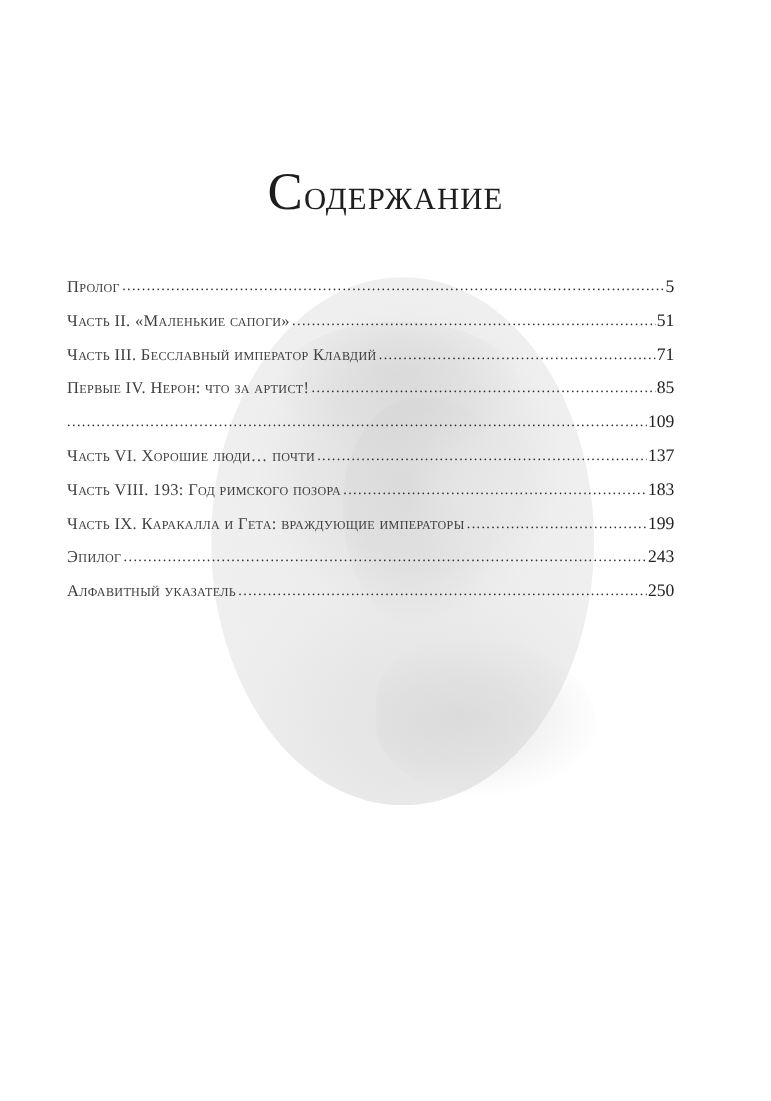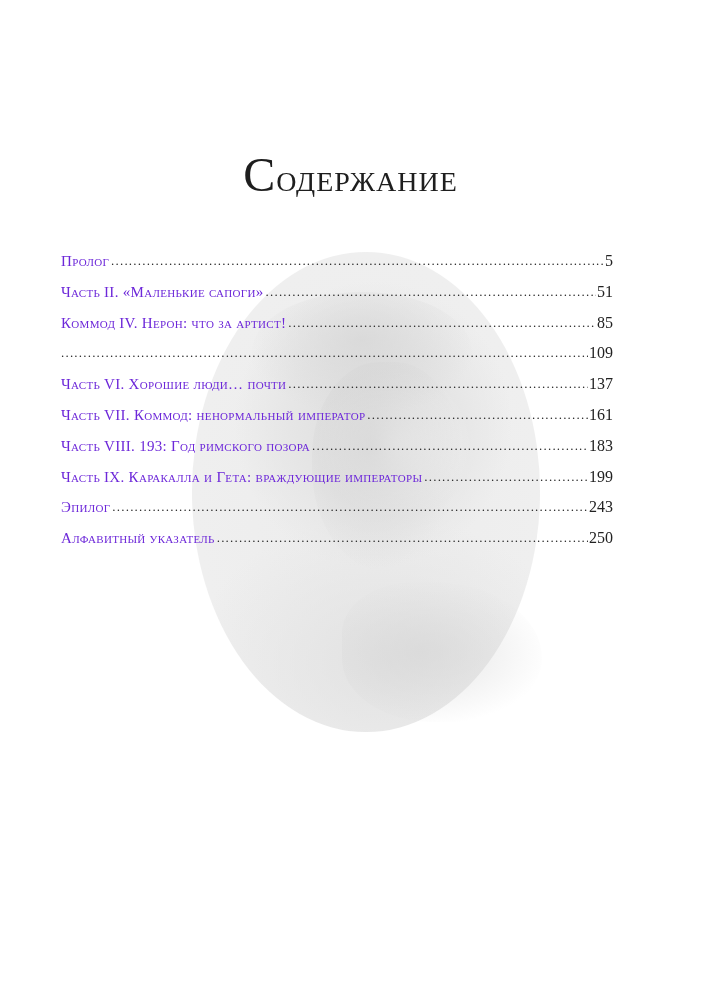--- a/index.html
+++ b/index.html
@@ -83,21 +83,21 @@
       display: flex;
       align-items: baseline;
       height: 30.8px;
       font-size: 15px;
       white-space: nowrap;
     }
     .toc-title {
       font-variant: small-caps;
       letter-spacing: 0.3px;
       padding-right: 2px;
-      color: #6d28d9;
+      color: #404040;
       flex: 0 0 auto;
     }
     .toc-dots {
       flex: 1 1 auto;
       overflow: hidden;
       color: #2b2b2b;
       letter-spacing: 1.2px;
       font-size: 13px;
       position: relative;
       top: -1px;
@@ -131,37 +131,37 @@
     <span class="toc-title">Пролог</span>
     <span class="toc-dots"></span>
     <span class="toc-page">5</span>
   </div>
   <div class="toc-row">
     <span class="toc-title">Часть II. «Маленькие сапоги»</span>
     <span class="toc-dots"></span>
     <span class="toc-page">51</span>
   </div>
   <div class="toc-row">
-    <span class="toc-title">Коммод IV. Нерон: что за артист!</span>
+    <span class="toc-title">Часть III. Бесславный император Клавдий</span>
+    <span class="toc-dots"></span>
+    <span class="toc-page">71</span>
+  </div>
+  <div class="toc-row">
+    <span class="toc-title">Первые IV. Нерон: что за артист!</span>
     <span class="toc-dots"></span>
     <span class="toc-page">85</span>
   </div>
   <div class="toc-row">
     <span class="toc-dots"></span>
     <span class="toc-page">109</span>
   </div>
   <div class="toc-row">
     <span class="toc-title">Часть VI. Хорошие люди… почти</span>
     <span class="toc-dots"></span>
     <span class="toc-page">137</span>
-  </div>
-  <div class="toc-row">
-    <span class="toc-title">Часть VII. Коммод: ненормальный император</span>
-    <span class="toc-dots"></span>
-    <span class="toc-page">161</span>
   </div>
   <div class="toc-row">
     <span class="toc-title">Часть VIII. 193: Год римского позора</span>
     <span class="toc-dots"></span>
     <span class="toc-page">183</span>
   </div>
   <div class="toc-row">
     <span class="toc-title">Часть IX. Каракалла и Гета: враждующие императоры</span>
     <span class="toc-dots"></span>
     <span class="toc-page">199</span>

